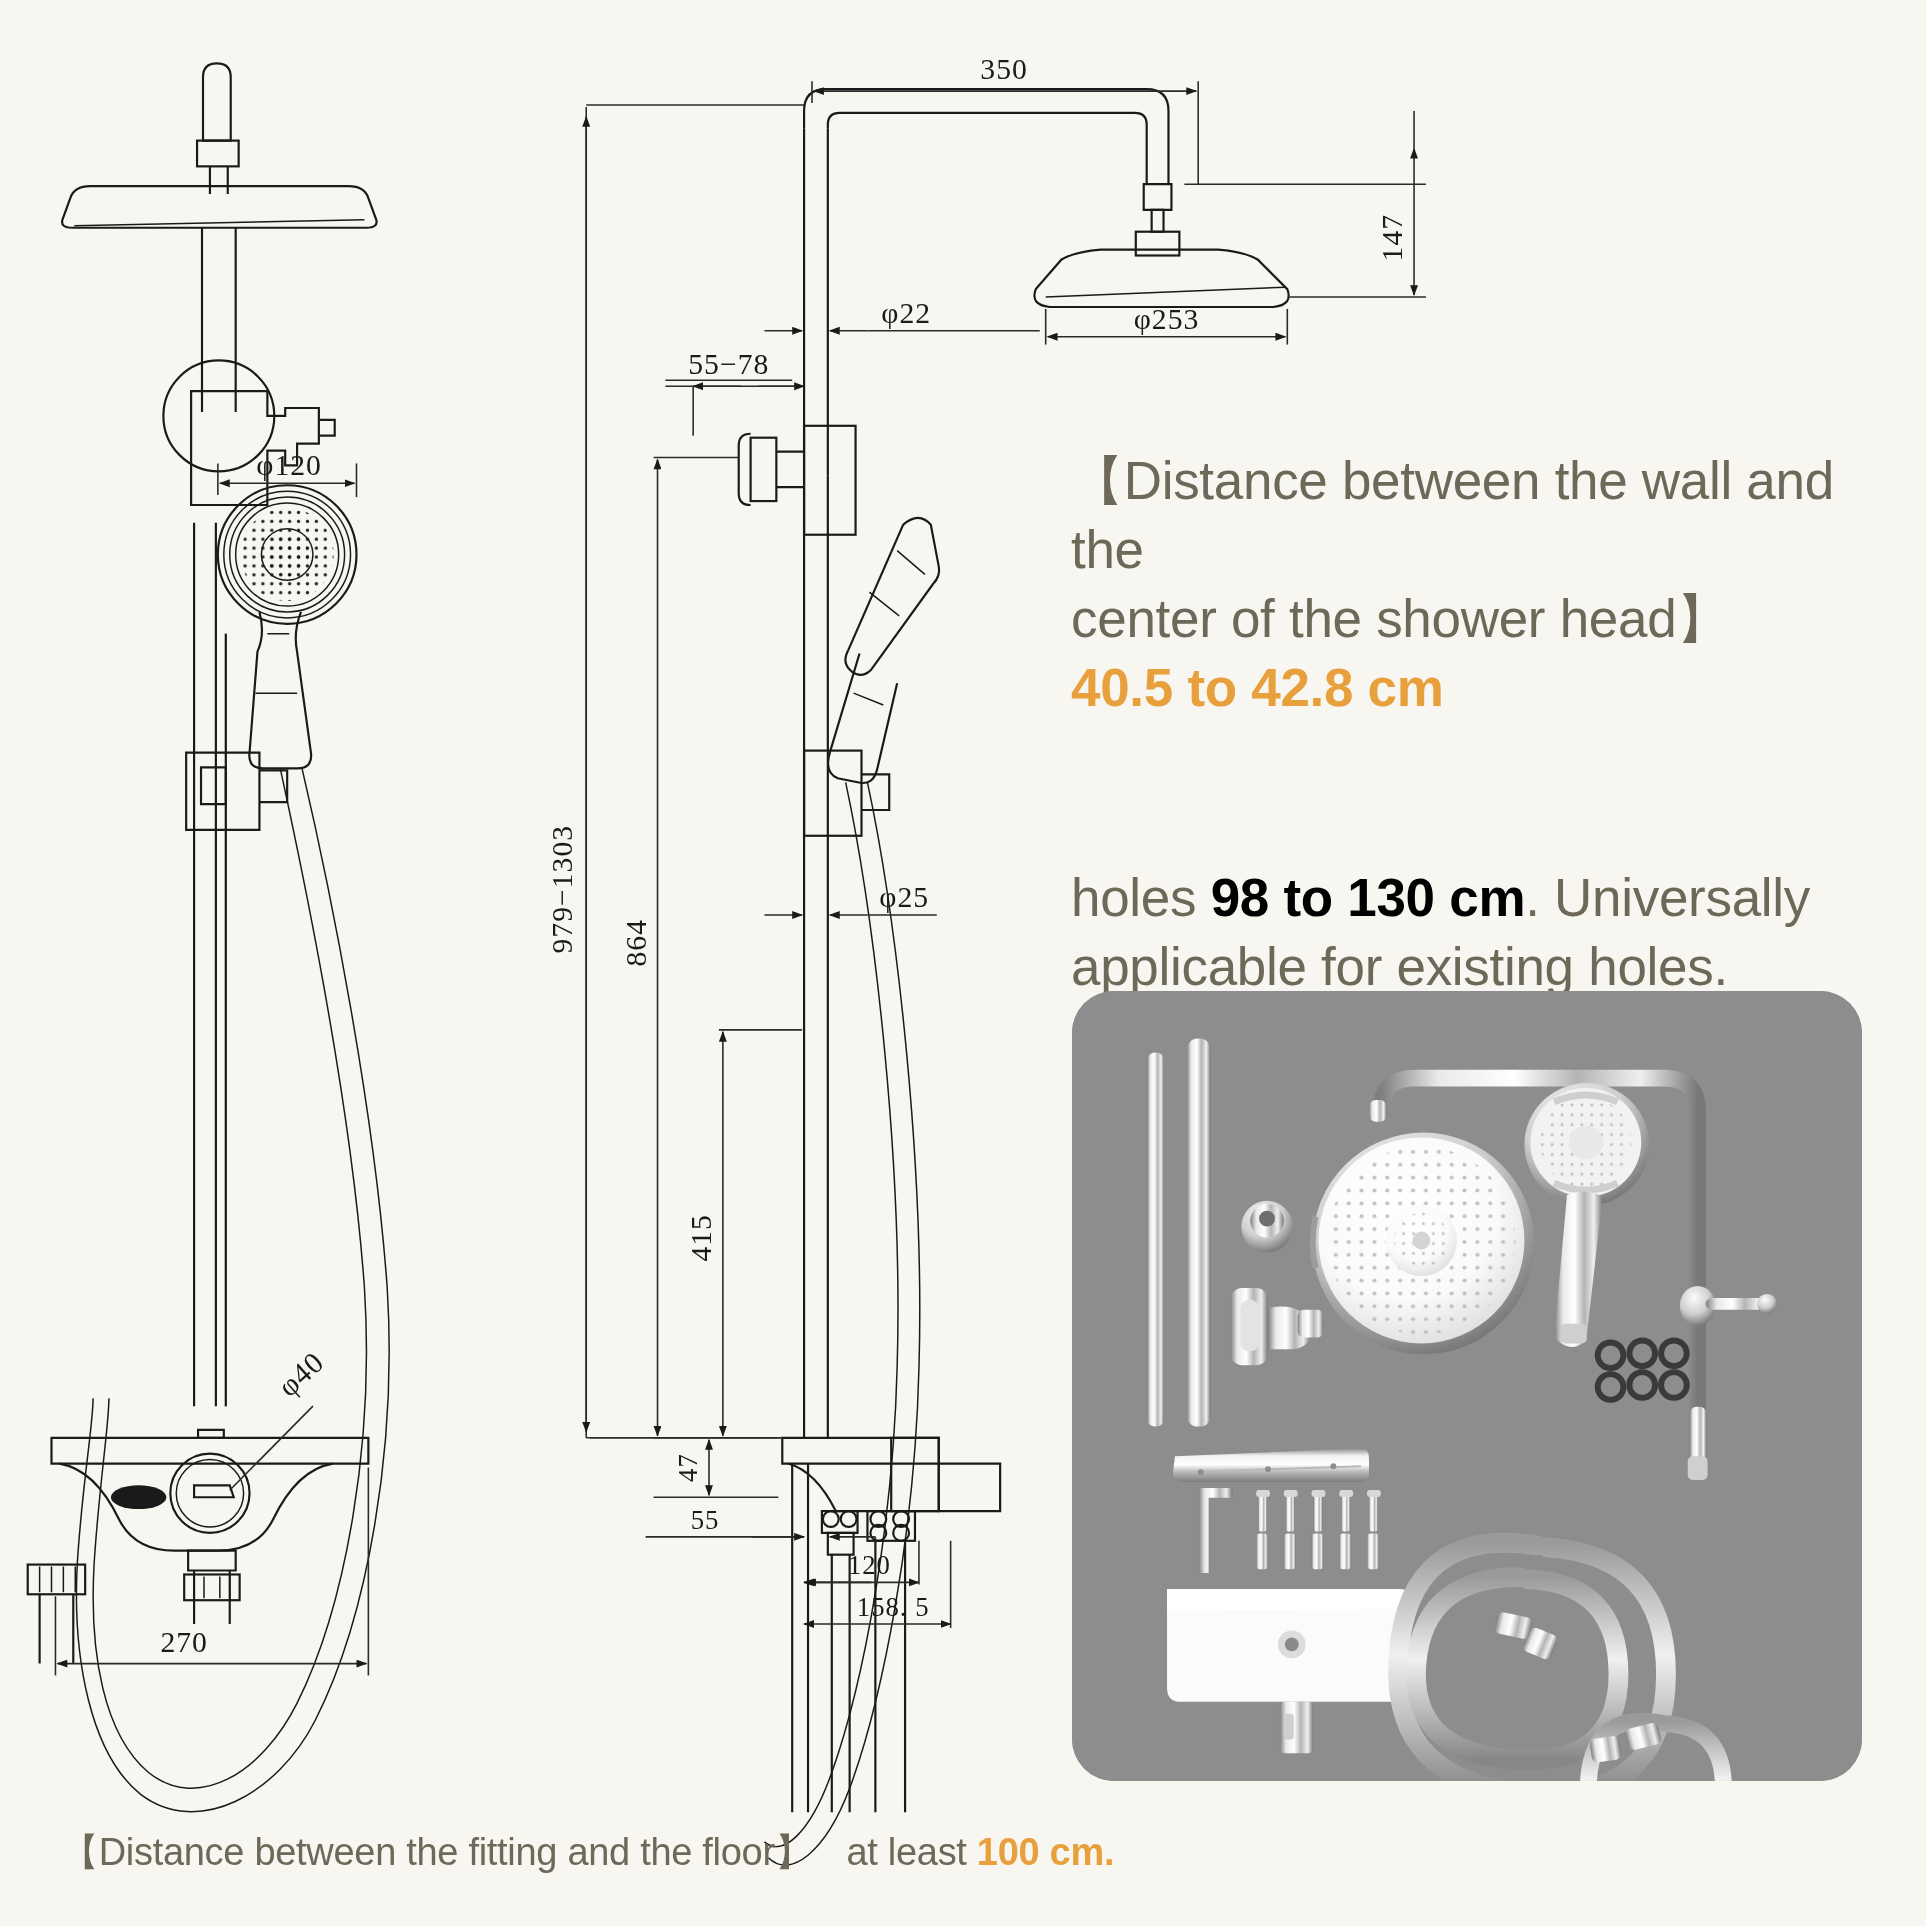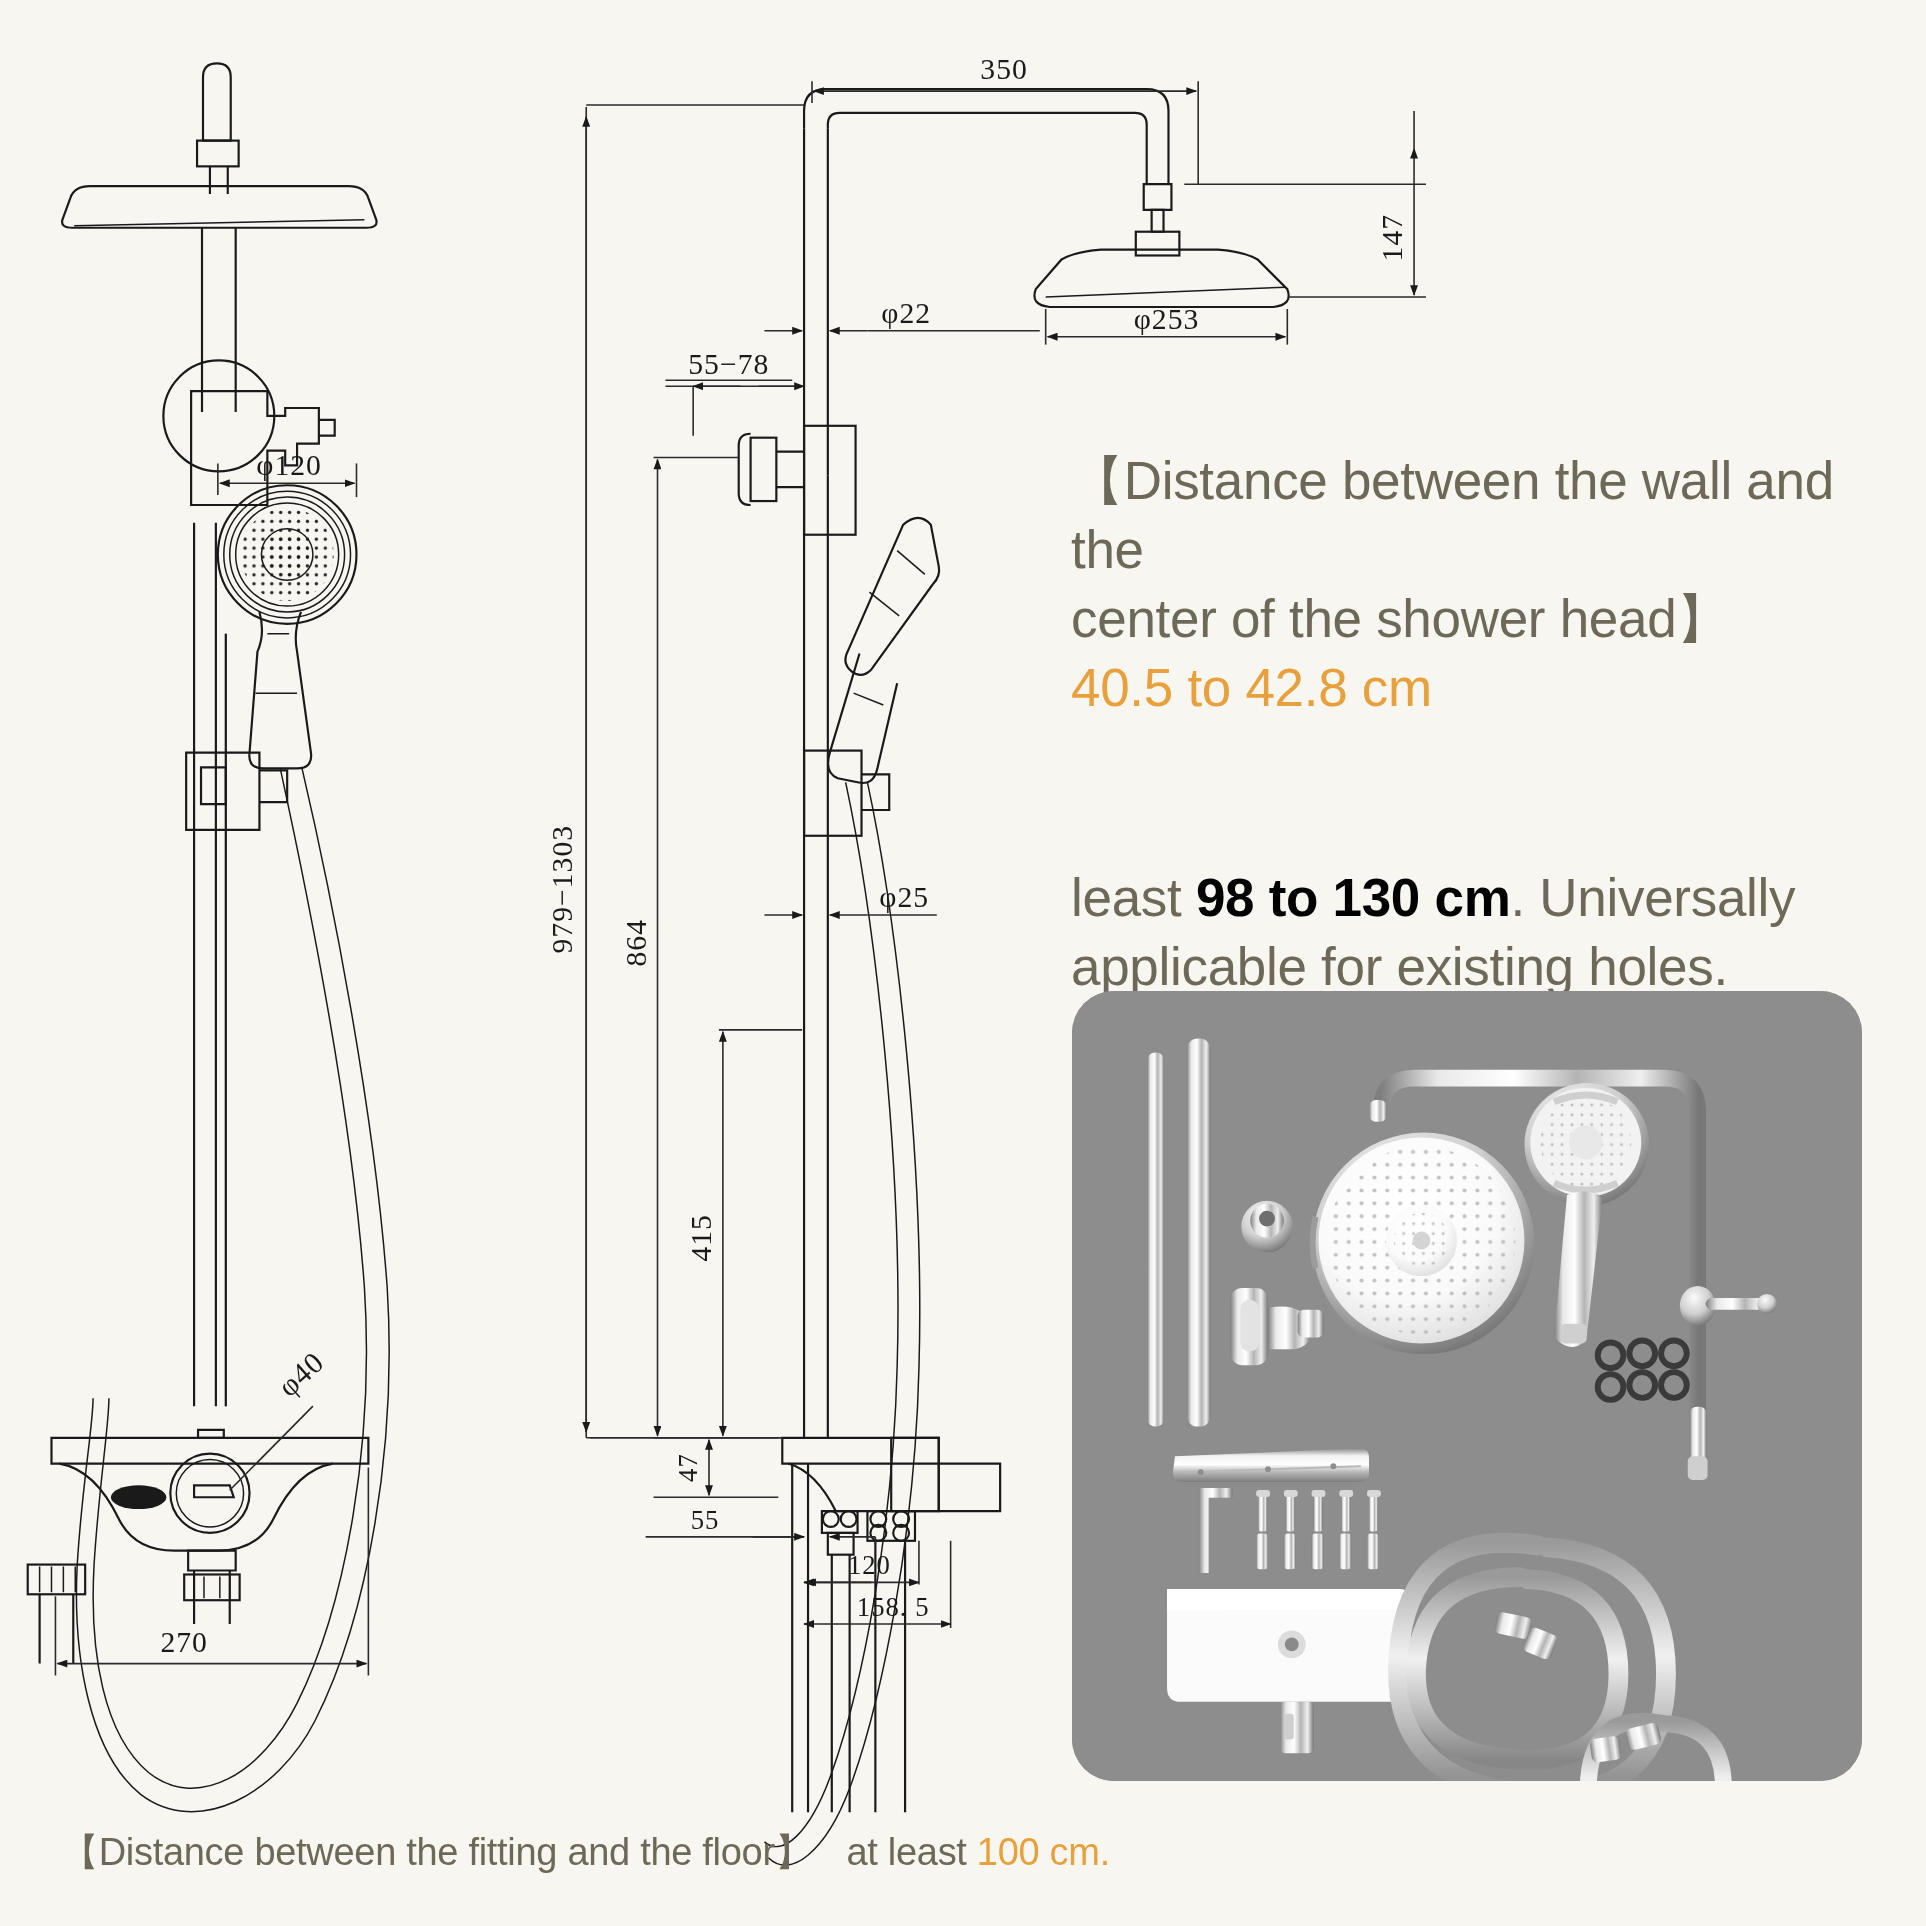--- a/index.html
+++ b/index.html
@@ -35,21 +35,21 @@
   }
   .para{
     font-size:53px;
     line-height:1.30;
     color:#6d6857;
     font-weight:400;
     letter-spacing:-0.3px;
   }
   .para.p1{margin:0 0 0 0;}
   .para.p2{margin:73px 0 0 0;}
-  .hl{color:#e8a03c;font-weight:400;}
+  .hl{color:#e8a03c;font-weight:700;}
   .hl2{color:#000000;font-weight:700;}
 
   
   .caption{
     position:absolute;
     left:61px;top:1827px;
     font-size:38px;
     color:#6d6857;
     letter-spacing:-0.3px;
     white-space:nowrap;
@@ -278,21 +278,21 @@
 
       <line class="dim" x1="812" y1="1640" x2="960" y2="1640" marker-start="url(#arL)" marker-end="url(#ar)"></line>
       <path class="dim" d="M960,1556 L960,1644"></path>
       <text class="dimtxt sm" x="902" y="1632" text-anchor="middle">158. 5</text>
     </g>
   </svg>
 
   <div class="panel">
     <p class="para p1"><span>【</span><span>Distance between the wall and the</span><br><span>center of the shower head</span><span>】</span><br><span class="hl">40.5 to 42.8 cm</span></p>
 
-    <p class="para p2"><br><span>least </span><span class="hl2">98 to 130 cm</span><span>. Universally</span><br><span>applicable for existing holes.</span></p>
+    <p class="para p2"><br><span>holes </span><span class="hl2">98 to 130 cm</span><span>. Universally</span><br><span>applicable for existing holes.</span></p>
   </div>
 
   <div class="photo">
     <svg viewBox="0 0 798 798">
       <defs>
         <linearGradient id="chrome" x1="0" y1="0" x2="1" y2="0">
           <stop offset="0%" stop-color="#7f7f7f"></stop>
           <stop offset="18%" stop-color="#e9e9e9"></stop>
           <stop offset="42%" stop-color="#ffffff"></stop>
           <stop offset="62%" stop-color="#b4b4b4"></stop>

